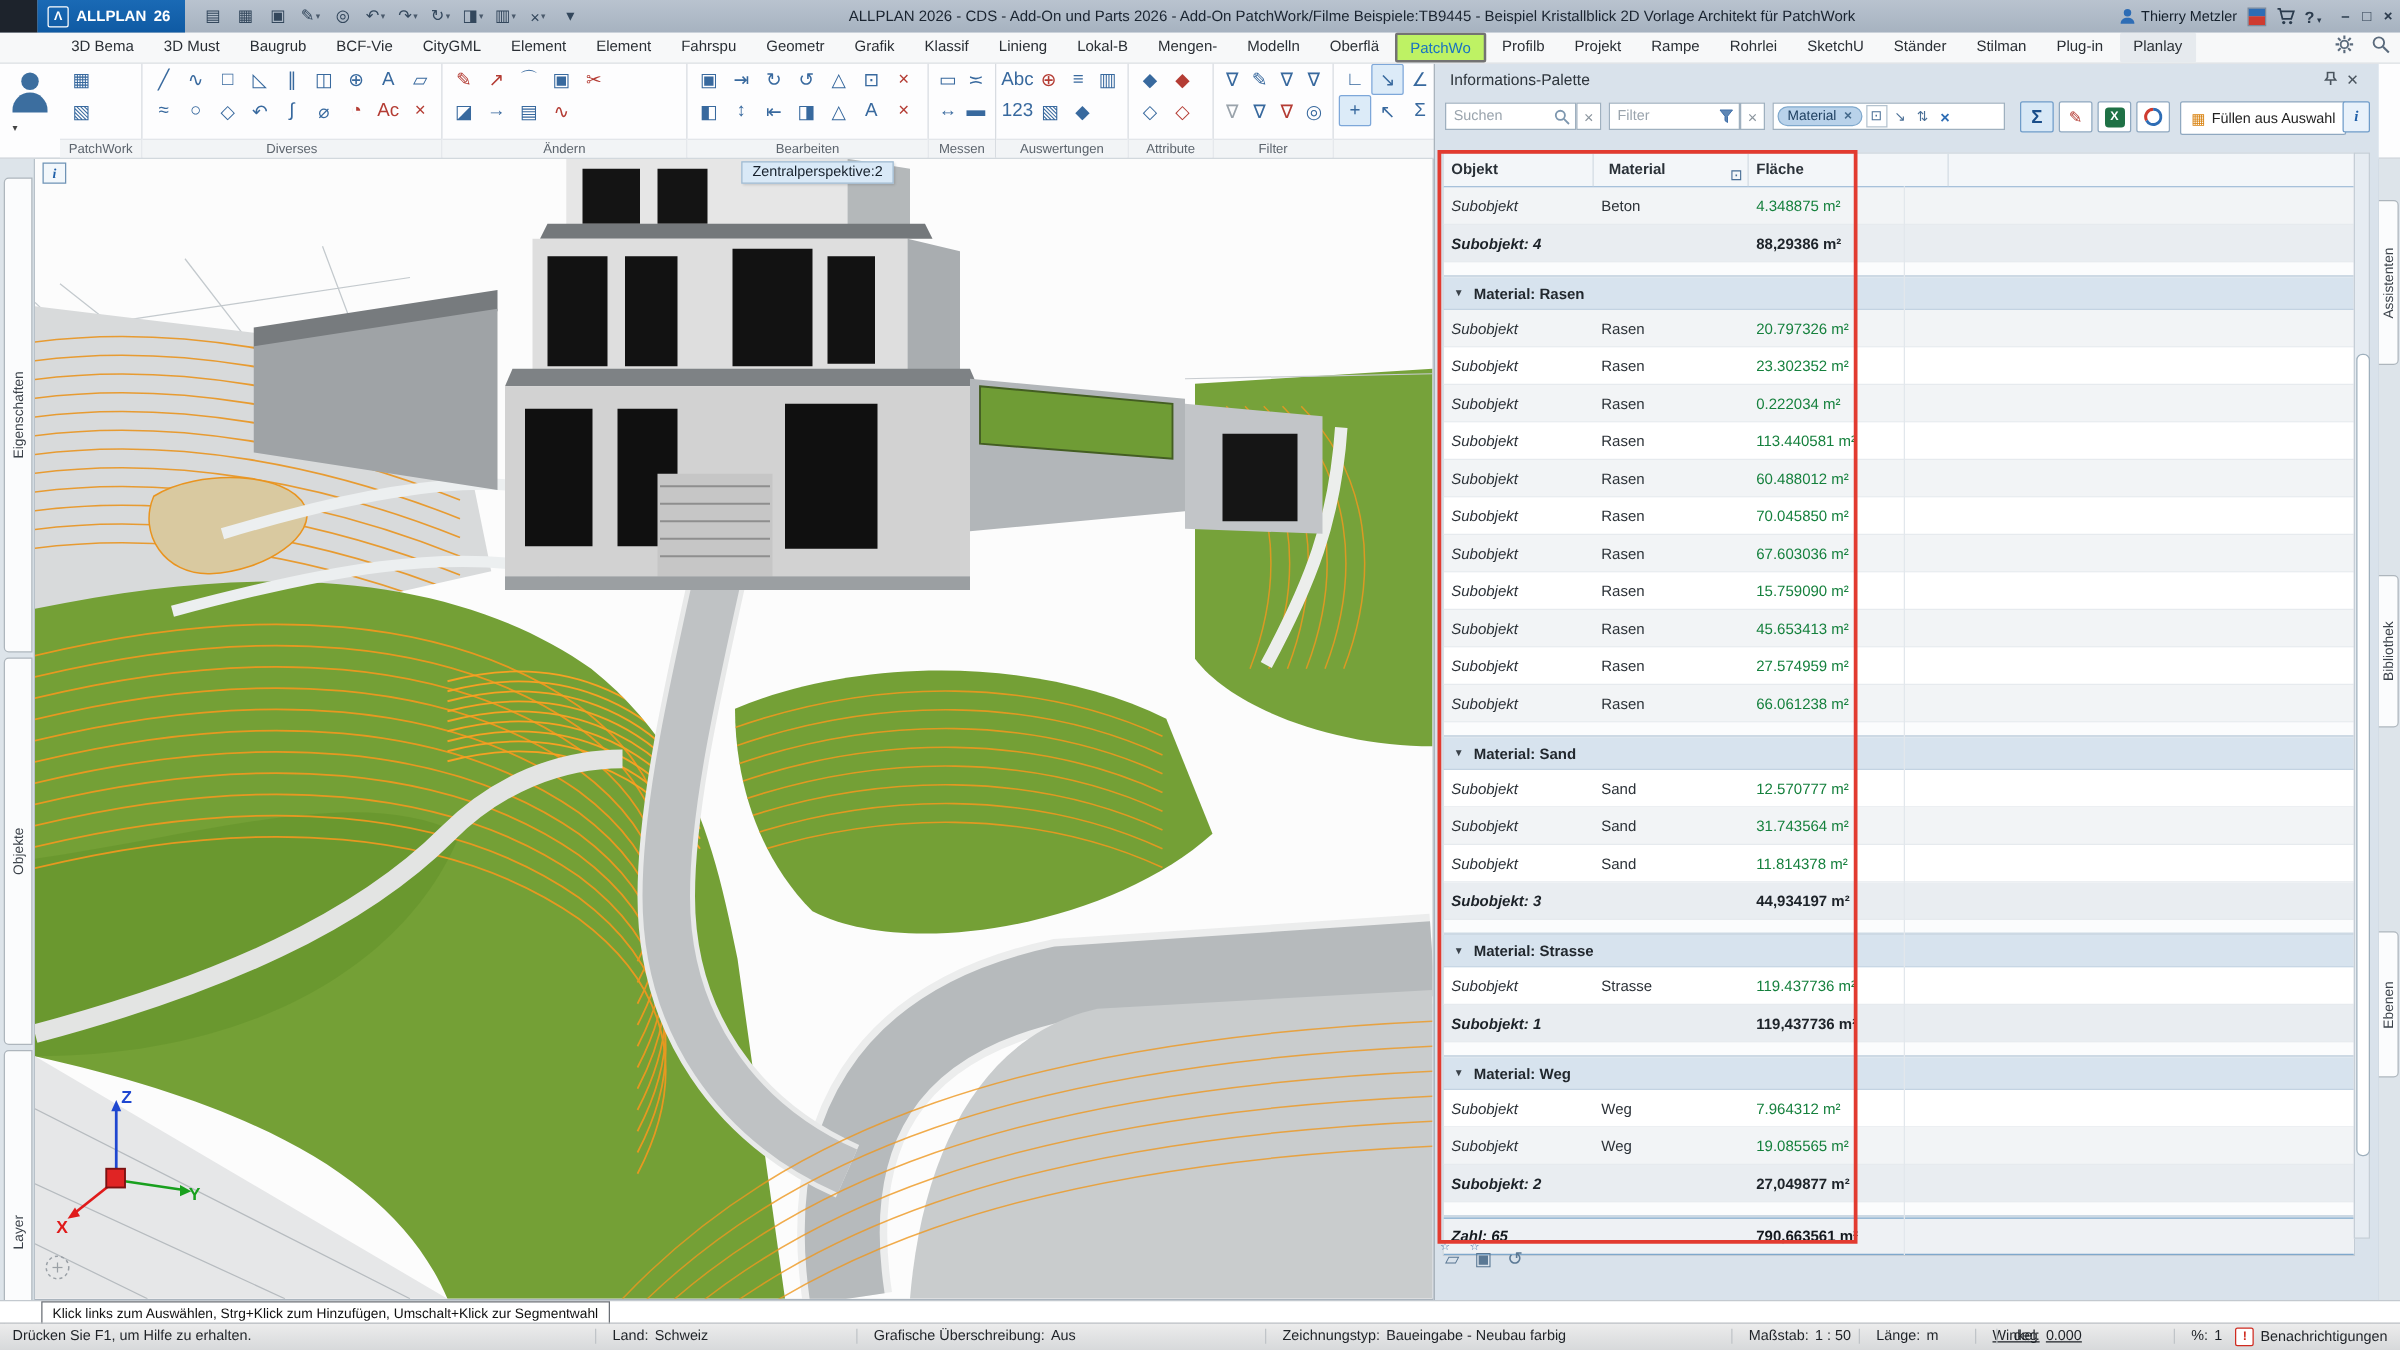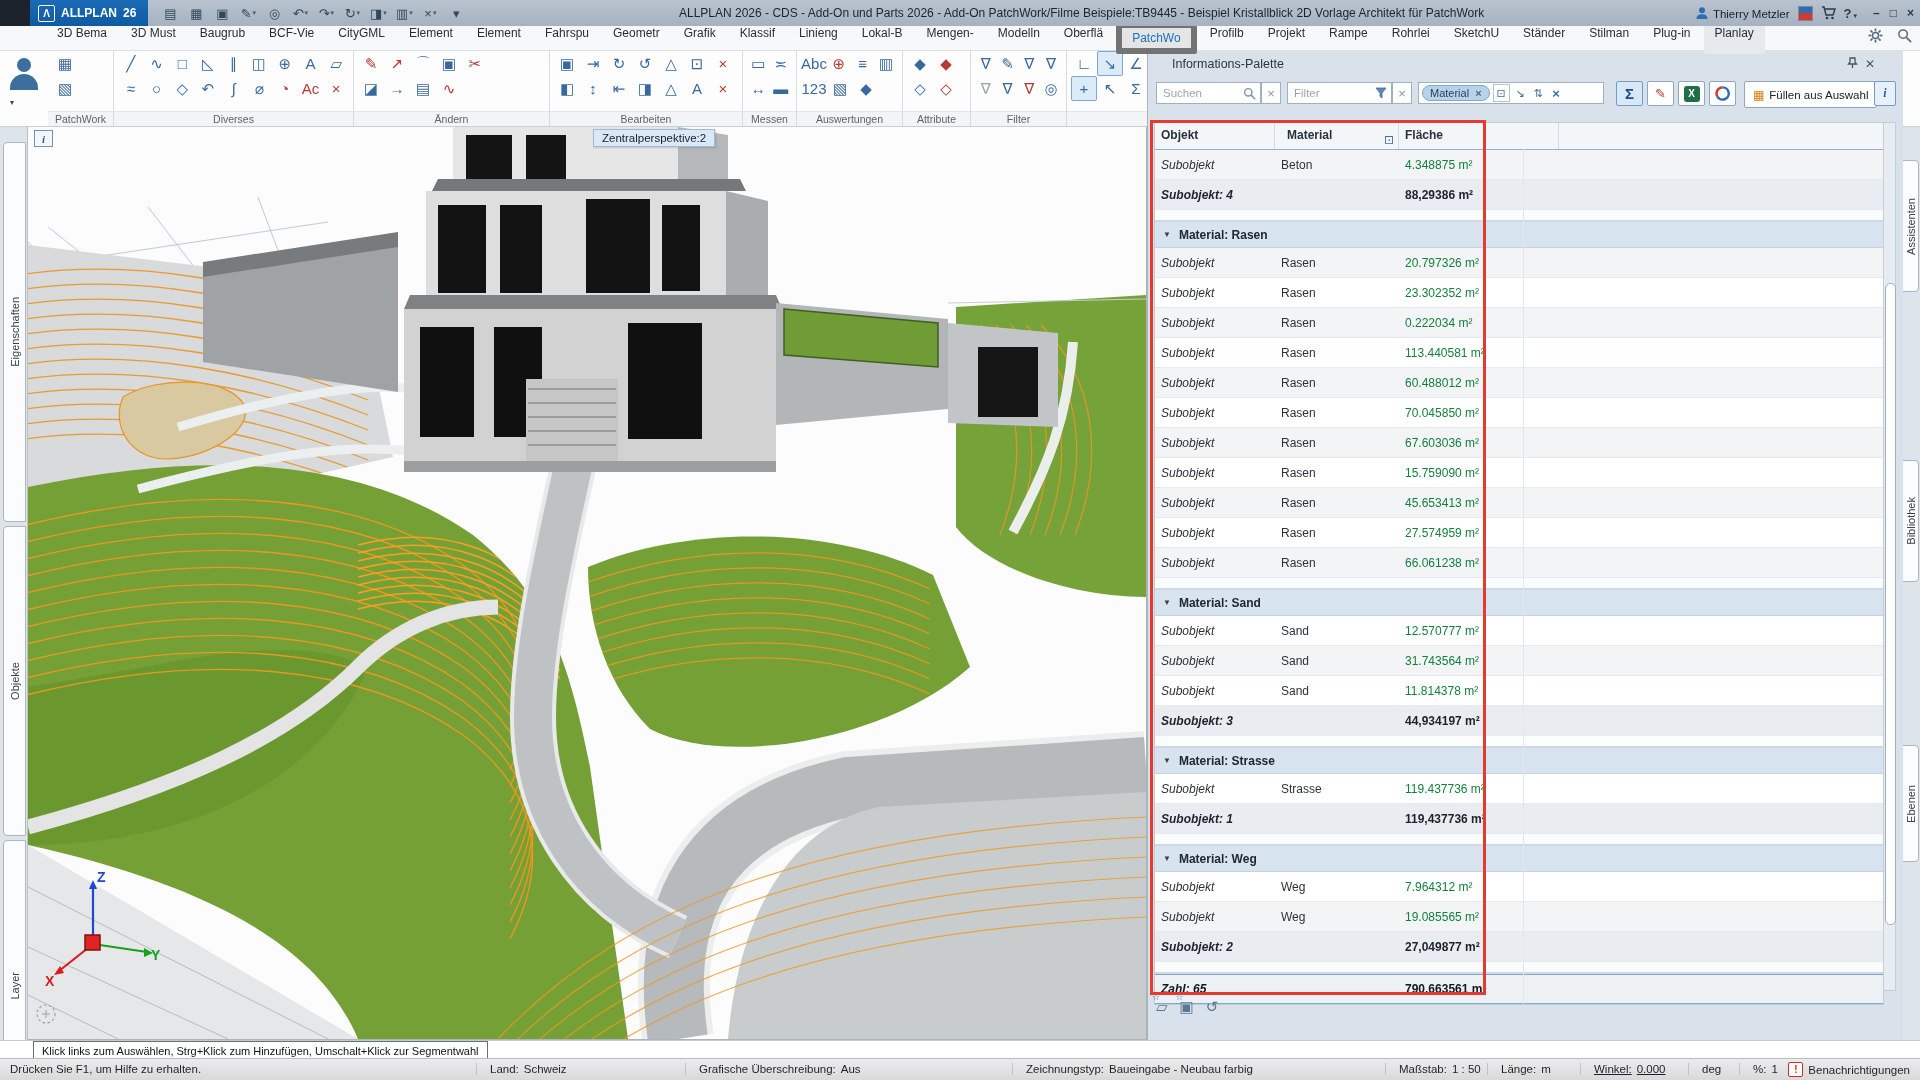--- a/index.html
+++ b/index.html
@@ -25,21 +25,21 @@
   .flagbox div{flex:1;}
   .helpbtn{font-size:13px;color:#2b3b4d;font-weight:bold;}
   .helpbtn::after{content:"▾";font-size:7px;margin-left:2px;}
   .wctl{display:flex;gap:10px;margin-left:8px;font-size:12px;color:#2b3b4d;font-weight:bold;}
   .wctl span{cursor:default;}
   
   .menubar{position:absolute;left:0;top:26px;width:1920px;height:24px;background:#f7f8f9;
     border-bottom:1px solid #dcdfe3;display:flex;align-items:center;z-index:9;}
   .mtabs{display:flex;margin-left:46px;gap:2px;}
   .mtab{font-size:12px;color:#2a2f35;padding:3px 10px;border:1px solid transparent;white-space:nowrap;}
-  .mtab.active{color:#1872c2;border:6px solid #737373;background:#e5e5e5;border-radius:2px;}
+  .mtab.active{color:#1872c2;border:2px solid #737373;background:#bef264;border-radius:2px;}
   .mtab.hover{background:#e6eaee;border-radius:2px;}
   .menubar-right{position:absolute;right:8px;top:2px;display:flex;gap:14px;align-items:center;}
   
   .ribbon{position:absolute;left:0;top:50px;width:1920px;height:76px;background:#fdfdfe;
     border-bottom:1px solid #c9cfd6;z-index:5;}
   .avatar{position:absolute;left:4px;top:4px;width:40px;height:66px;}
   .avatar .head{width:14px;height:14px;border-radius:50%;background:#3c6e9f;margin:4px auto 0;}
   .avatar .bodyp{width:28px;height:16px;border-radius:14px 14px 0 0;background:#3c6e9f;margin:2px auto 0;}
   .avatar .dd{font-size:8px;color:#444;margin:8px 0 0 6px;}
   .rgroups{position:absolute;left:48px;top:0;display:flex;height:76px;}
@@ -73,21 +73,21 @@
   .strip.left .vtab:nth-of-type(1){top:16px;height:378px;}
   .strip.left .vtab:nth-of-type(2){top:400px;height:308px;}
   .strip.left .vtab:nth-of-type(3){top:714px;height:290px;}
   .strip.right .vtab{right:1px;width:15px;border-radius:0 4px 4px 0;}
   .strip.right .vtab:nth-of-type(1){top:34px;height:130px;}
   .strip.right .vtab:nth-of-type(2){top:334px;height:120px;}
   .strip.right .vtab:nth-of-type(3){top:619px;height:115px;}
   
   .palette{position:absolute;left:1147px;top:50px;width:756px;height:990px;background:#d9e2eb;
     border-left:1px solid #aab4bd;box-sizing:border-box;z-index:6;font-size:12px;}
-  .p-header{height:28px;display:flex;align-items:center;padding:0 24px;color:#2e353c;}
+  .p-header{height:28px;display:flex;align-items:center;padding:0 12px;color:#2e353c;}
   .p-header .ph-title{flex:1;font-size:12.5px;}
   .p-hbtn{width:18px;text-align:center;color:#4a545e;font-size:12px;}
   .p-toolbar{position:absolute;left:0;top:28px;width:100%;height:34px;}
   .inbox{position:absolute;top:4px;height:22px;background:#fff;border:1px solid #9fb0bf;
     display:flex;align-items:center;box-sizing:border-box;}
   .inbox .ph{flex:1;color:#9aa4ad;font-size:11.5px;padding-left:6px;overflow:hidden;white-space:nowrap;}
   .xbtn{position:absolute;top:4px;width:20px;height:22px;background:#fff;border:1px solid #9fb0bf;
     box-sizing:border-box;color:#8b959e;font-size:13px;display:flex;align-items:center;justify-content:center;}
   .chipbox{position:absolute;left:270px;top:4px;width:186px;height:22px;background:#fff;
     border:1px solid #9fb0bf;box-sizing:border-box;display:flex;align-items:center;gap:3px;padding:0 3px;}
@@ -153,21 +153,21 @@
   .shelp{position:absolute;left:10px;top:4px;}
   .sitem{position:absolute;top:4px;white-space:nowrap;}
   .sitem::before{content:"";position:absolute;left:-14px;top:0;bottom:0;width:1px;background:#c0c4c8;}
   .sitem .sl{margin-right:5px;}
   .sitem:nth-of-type(1){left:490px;}
   .sitem:nth-of-type(2){left:671px;margin-left:28px;}
   .sitem:nth-of-type(3){left:1026px;}
   .sitem:nth-of-type(4){left:1363px;margin-left:36px;}
   .sitem:nth-of-type(5){left:1501px;}
   .sitem:nth-of-type(6){left:1594px;text-decoration:underline;}
-  .sitem:nth-of-type(7){left:1702px;}
+  .sitem:nth-of-type(7){left:1611px;}
   .sitem:nth-of-type(8){left:1753px;}
   .snotif{position:absolute;right:10px;top:3px;display:flex;align-items:center;gap:5px;}
   .warnic{width:13px;height:13px;border:1.5px solid #cf2b20;border-radius:2px;color:#cf2b20;
     font-size:10px;font-weight:bold;display:flex;align-items:center;justify-content:center;background:#fff;}
   svg text{font-family:"Liberation Sans","DejaVu Sans",sans-serif;}
 </style>
 </head>
 <body>
 
 <div class="titlebar">

